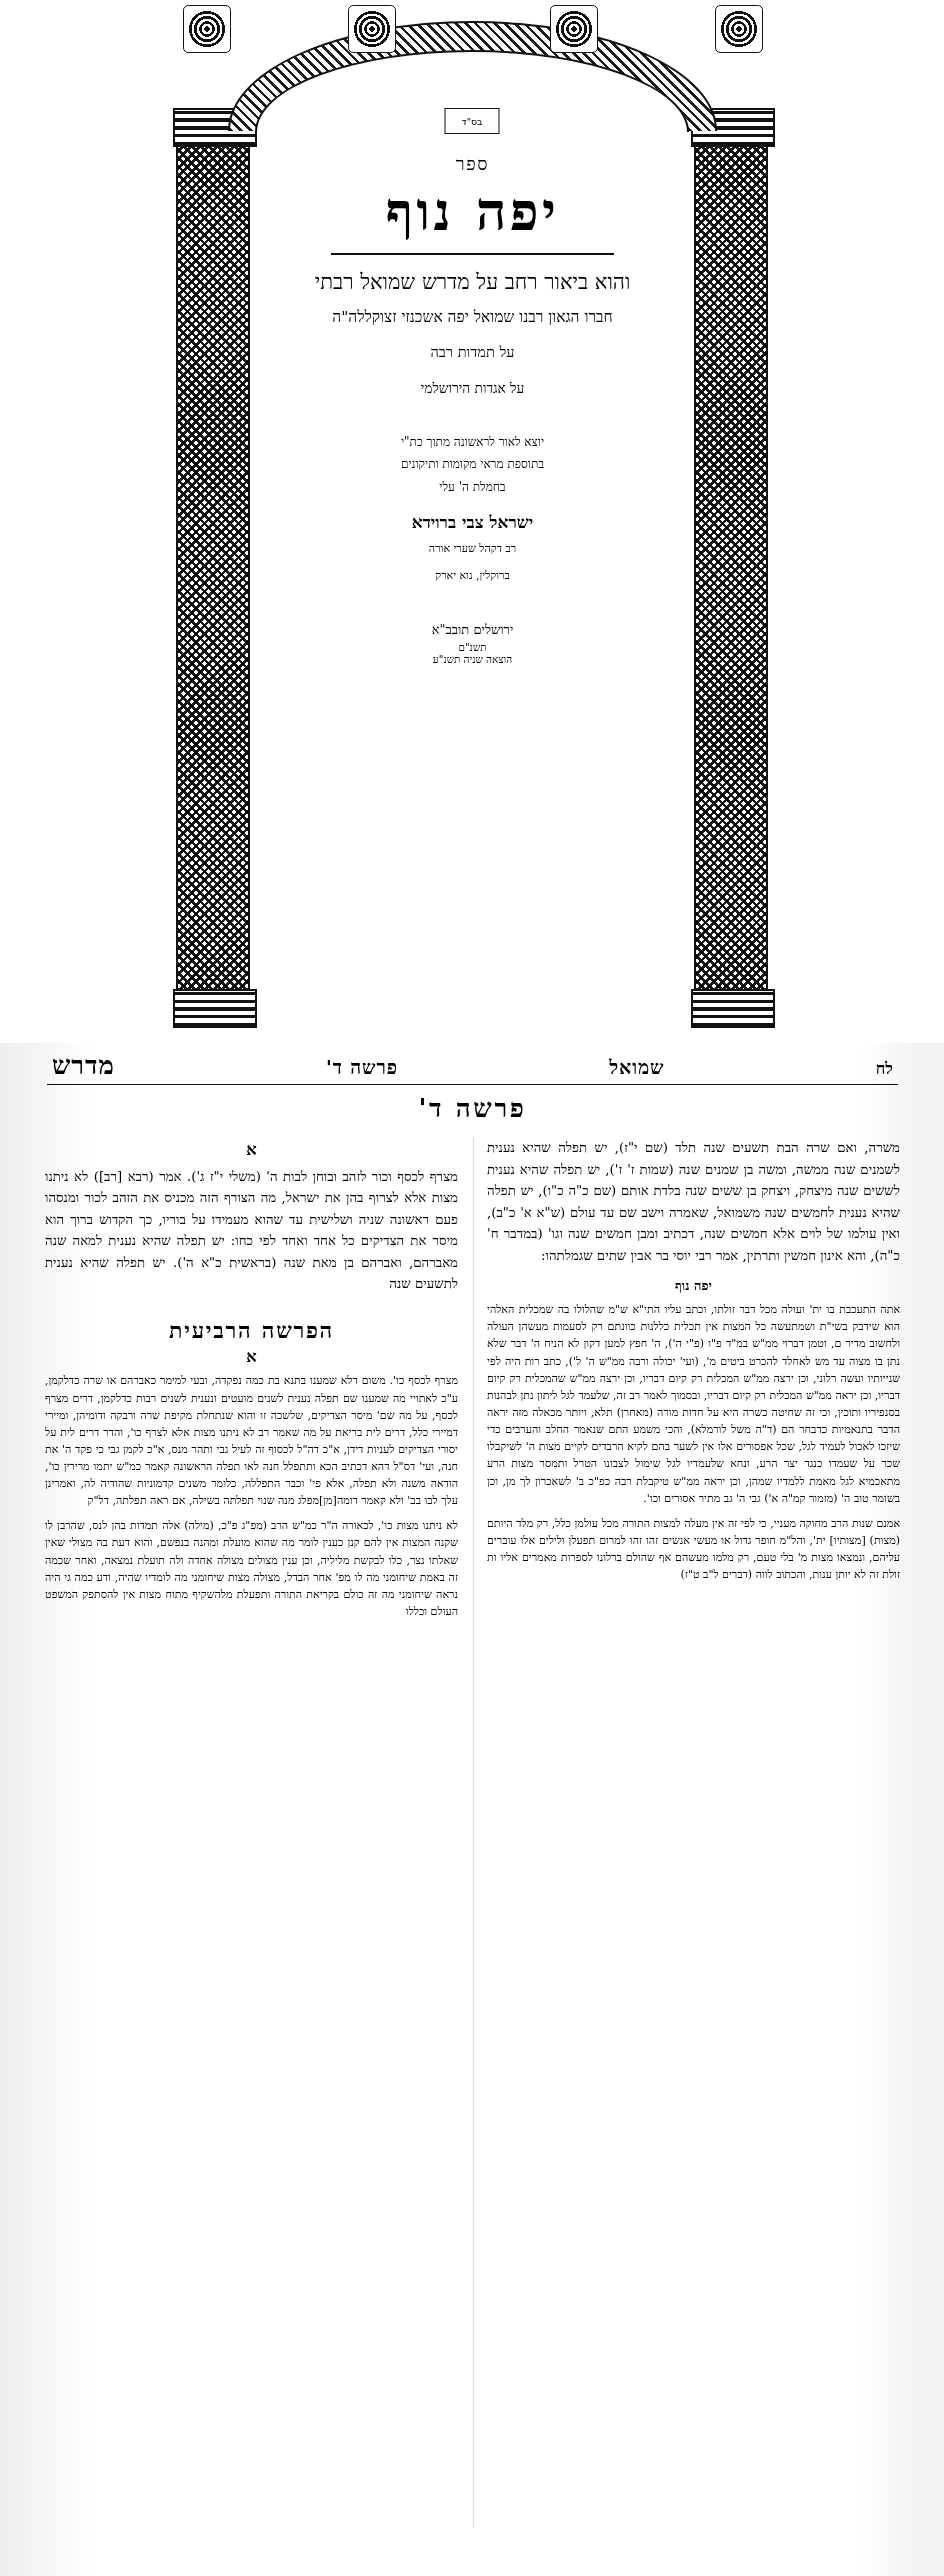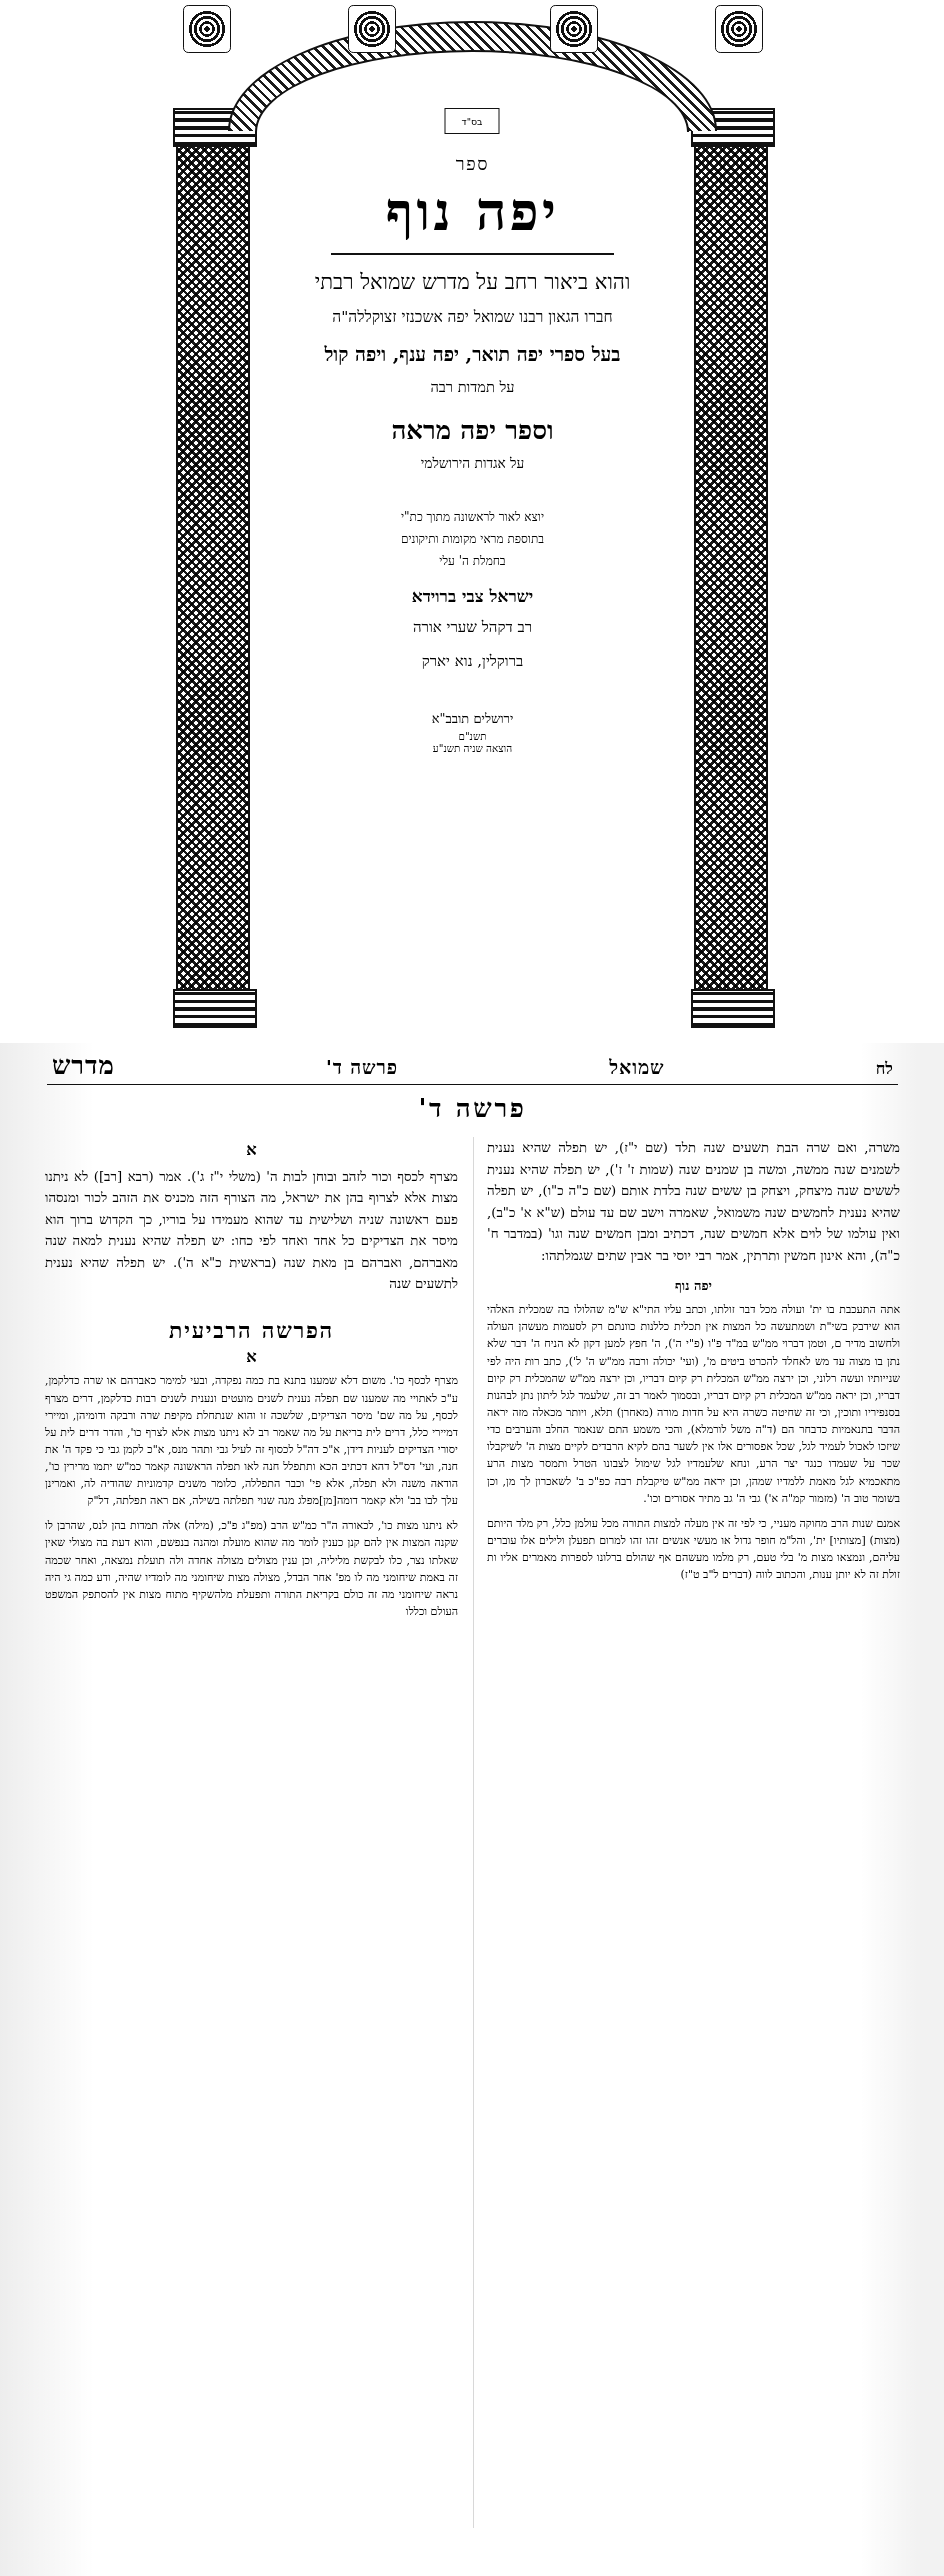--- a/index.html
+++ b/index.html
@@ -149,21 +149,21 @@
   }
   .tp-l1 { font-size: 21px; margin-bottom: 13px; }
   .tp-l2 { font-size: 15.5px; margin-bottom: 17px; }
   .tp-l3 { font-size: 19px; font-weight: bold; margin-bottom: 19px; }
   .tp-l4 { font-size: 19px; font-weight: bold; margin-bottom: 12px; }
   .tp-l5 { font-size: 14.6px; margin-bottom: 19px; }
   .tp-l6 { font-size: 26px; font-weight: bold; margin-bottom: 8.6px; }
   .tp-l7 { font-size: 13.7px; margin-bottom: 34px; }
   .tp-small { font-size: 12px; line-height: 1.85; }
   .tp-name { font-size: 17px; font-weight: bold; margin-top: 13.7px; }
-  .tp-sub { font-size: 15px; line-height: 1.8; margin-top: 6.9px; }
+  .tp-sub { font-size: 11px; line-height: 1.8; margin-top: 6.9px; }
   .tp-place { font-size: 13px; margin-top: 33px; line-height: 1.7; }
   .tp-year { font-size: 10.3px; }
 
   
   .textpage {
     position: absolute;
     top: 1043px;
     left: 0;
     width: 945px;
     height: 1533px;
@@ -284,23 +284,21 @@
       </div>
 
       <div class="seal">בס"ד</div>
 
       <div class="tp-body">
         <div class="tp-sefer">ספר</div>
         <div class="tp-title">יפה נוף</div>
         <div class="tp-rule"></div>
         <div class="tp-l1">והוא ביאור רחב על מדרש שמואל רבתי</div>
         <div class="tp-l2">חברו הגאון רבנו שמואל יפה אשכנזי זצוקללה"ה</div>
-        <div class="tp-l4">בעל ספרי יפה תואר, יפה ענף, ויפה קול</div>
         <div class="tp-l5">על תמדות רבה</div>
-        <div class="tp-l6">וספר יפה מראה</div>
         <div class="tp-l7">על אגדות הירושלמי</div>
 
         <div class="tp-small">יוצא לאור לראשונה מתוך כת"י</div>
         <div class="tp-small">בתוספת מראי מקומות ותיקונים</div>
         <div class="tp-small">בחמלת ה' עלי</div>
 
         <div class="tp-name">ישראל צבי ברוידא</div>
         <div class="tp-sub">רב דקהל שערי אורה</div>
         <div class="tp-sub">ברוקלין, נוא יארק</div>
 

